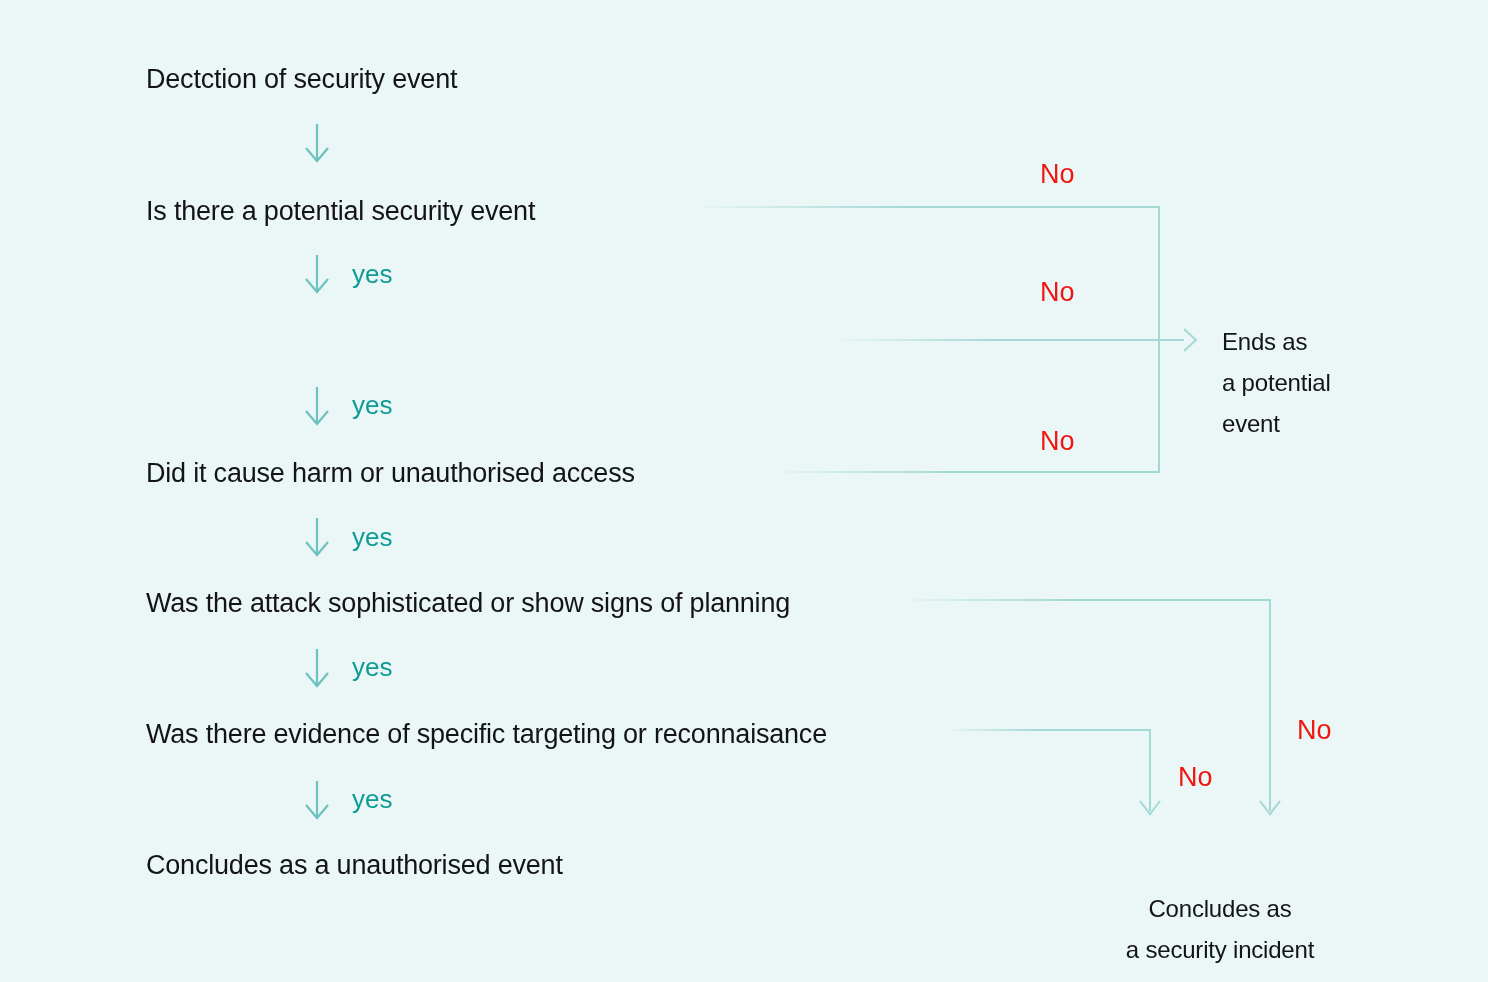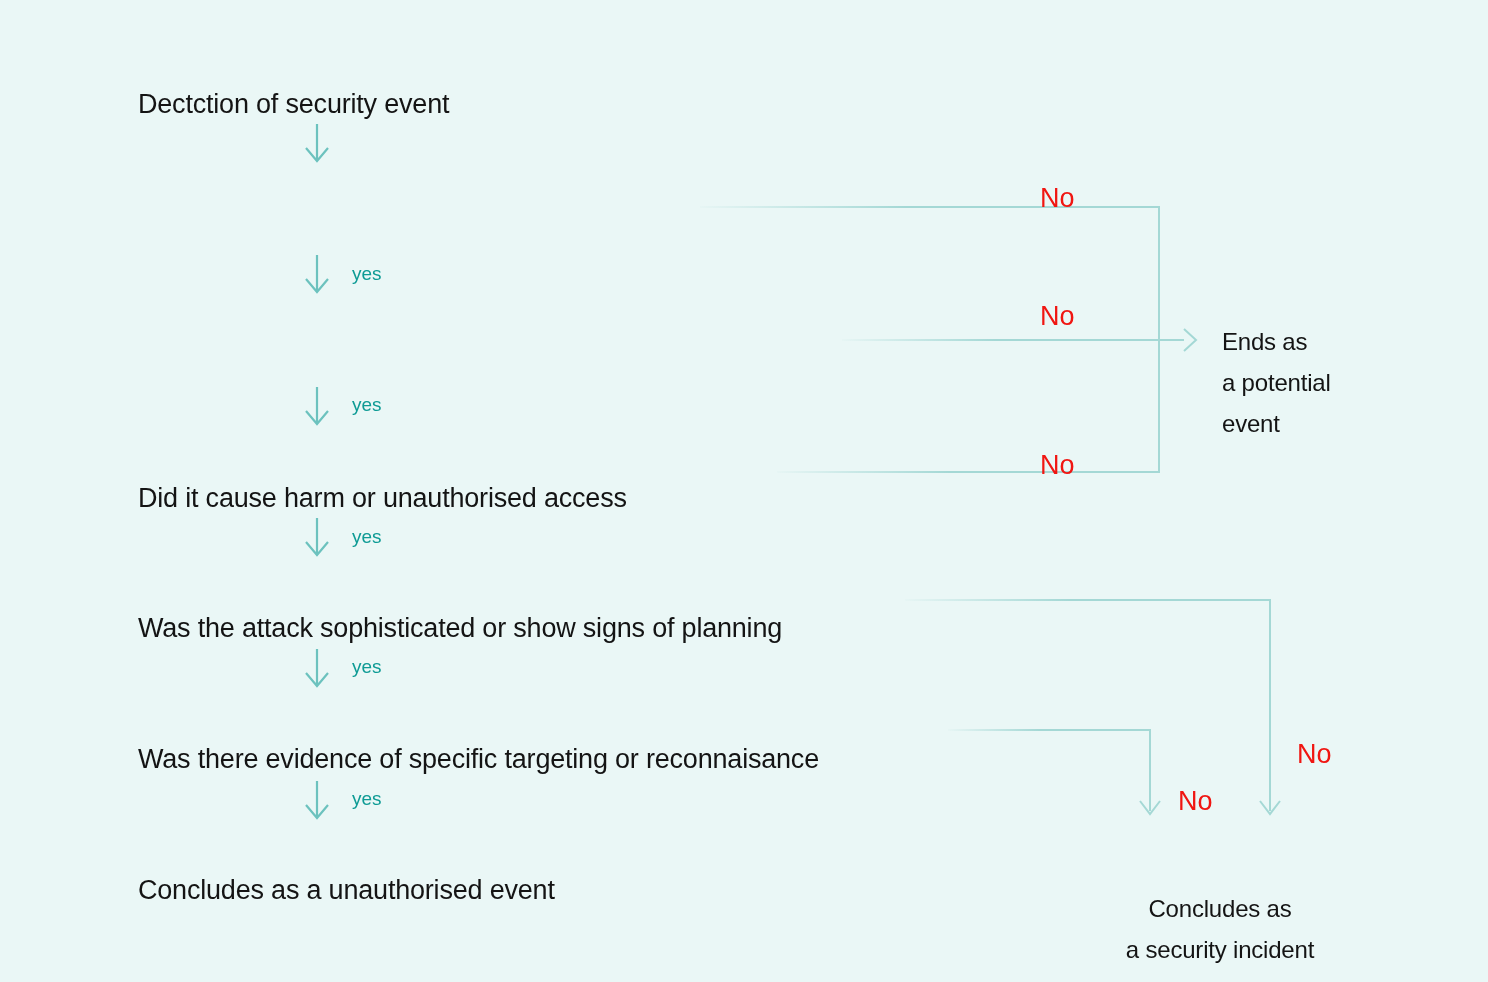--- a/index.html
+++ b/index.html
@@ -17,42 +17,40 @@
     color:var(--text);
   }
   .stage{
     position:relative;
     width:1488px;height:982px;
     overflow:hidden;
     background:var(--background);
   }
   .q{
     position:absolute;
-    left:138px;
+    left:146px;
     font-size:27px;
     font-weight:500;
     letter-spacing:-0.2px;
     white-space:nowrap;
     line-height:30px;
-    margin-top:25px;
   }
   .yes{
     position:absolute;
-    font-size:19px;
+    font-size:26px;
     font-weight:500;
     color:var(--yes-teal);
     line-height:28px;
   }
   .no{
     position:absolute;
     font-size:27px;
     font-weight:500;
     color:var(--no-red);
     line-height:28px;
-    margin-top:24px;
   }
   .h-line{
     position:absolute;height:2px;
     background:linear-gradient(to right, rgba(164,216,213,0.05), var(--line-teal) 45%);
   }
   .v-line{
     position:absolute;width:2px;
     background:var(--line-teal);
   }
   .down-arrow{position:absolute;color:var(--arrow-teal);}
@@ -67,20 +65,21 @@
   }
   .outcome.centered{text-align:center;white-space:normal;}
   .outcome div{white-space:nowrap;}
 </style>
 </head>
 <body>
 
 <div class="stage">
 
   <div class="q" style="top:64px">Dectction of security event</div>
+  <div class="q" style="top:196px">Is there a potential security event</div>
   <div class="q" style="top:458px">Did it cause harm or unauthorised access</div>
   <div class="q" style="top:588px">Was the attack sophisticated or show signs of planning</div>
   <div class="q" style="top:719px">Was there evidence of specific targeting or reconnaisance</div>
   <div class="q" style="top:850px">Concludes as a unauthorised event</div>
 
   <svg class="down-arrow" style="left:303px;top:122px" width="28" height="42" viewBox="0 0 28 42">
     <path d="M14 2 V37 M3 26 L14 39 L25 26" fill="none" stroke="currentColor" stroke-width="2.2"></path>
   </svg>
   <svg class="down-arrow" style="left:303px;top:253px" width="28" height="42" viewBox="0 0 28 42">
     <path d="M14 2 V37 M3 26 L14 39 L25 26" fill="none" stroke="currentColor" stroke-width="2.2"></path>

